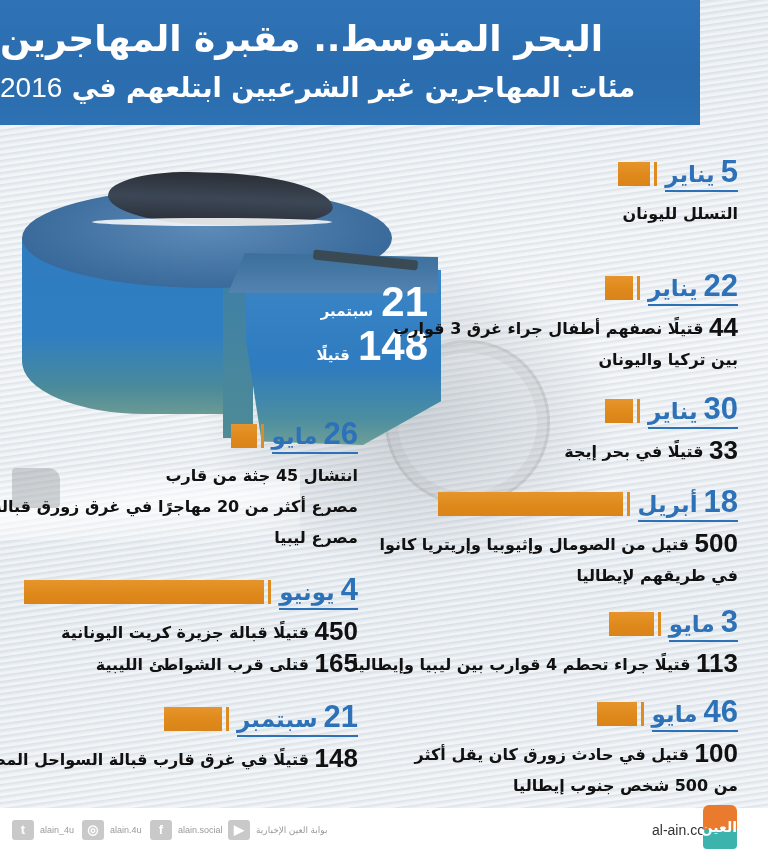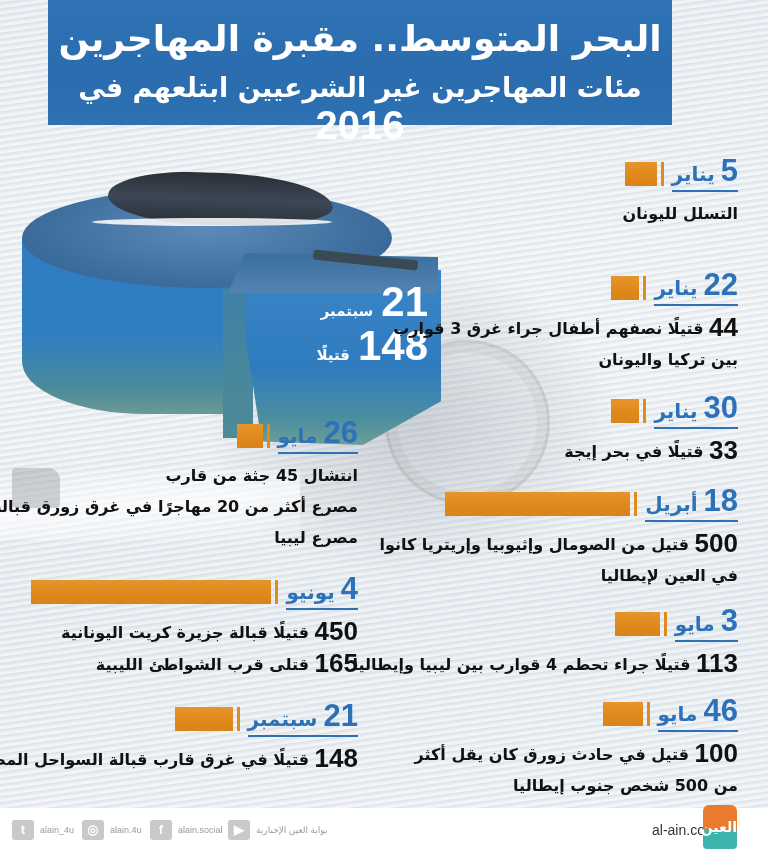--- a/index.html
+++ b/index.html
@@ -30,35 +30,35 @@
     position: absolute; left: 0; top: 470px; width: 300px; height: 70px;
     background: linear-gradient(175deg, rgba(255,255,255,0) 0%, rgba(255,255,255,0.7) 50%, rgba(255,255,255,0) 100%);
   }
   .bg-motor {
     position: absolute; left: 12px; top: 468px; width: 48px; height: 40px;
     background: rgba(130,135,140,0.35); border-radius: 4px 12px 4px 4px;
   }
 
   
   .header {
-    position: absolute; left: 0; top: 0; width: 624px; height: 125px;
+    position: absolute; left: 0; top: 0; width: 700px; height: 125px;
     background: linear-gradient(180deg, #2f73b6 0%, #2a6cae 60%, #2e72b4 100%);
-    text-align: center; color: #fff; margin-left: 48px;
+    text-align: left; color: #fff;
   }
   .header .title {
     position: absolute; left: 0; right: 0; top: 18px;
     font-size: 36px; font-weight: bold; letter-spacing: 0.5px;
     direction: rtl;
   }
   .header .subtitle {
     position: absolute; left: 0; right: 0; top: 72px;
     font-size: 27px; font-weight: bold;
     direction: rtl;
   }
-  .header .subtitle .year { font-family: "Liberation Sans", sans-serif; font-size: 40px; font-weight: bold; }
+  .header .subtitle .year { font-family: "Liberation Sans", sans-serif; font-size: 28px; font-weight: normal; }
 
   
   .pie-wrap { position: absolute; left: 18px; top: 168px; width: 410px; height: 220px; }
   .pie-top {
     position: absolute; left: 4px; top: 20px; width: 370px; height: 100px;
     border-radius: 50%;
     background: radial-gradient(ellipse at 50% 40%, #5d8bb8 0%, #3f6f9f 60%, #2d5f92 100%);
     clip-path: polygon(0 0, 100% 0, 100% 100%, 0 100%);
   }
   .pie-body {
@@ -103,21 +103,21 @@
 
   
   .event { position: absolute; direction: rtl; }
   .event .head { display: flex; align-items: flex-end; justify-content: flex-start; gap: 8px; height: 34px; }
   .event .date {
     color: #2d72b8; font-weight: bold; white-space: nowrap;
     border-bottom: 2px solid #2d72b8; padding-bottom: 1px; line-height: 30px;
     display: flex; align-items: baseline; gap: 6px;
   }
   .event .date .day { font-family: "Liberation Sans", sans-serif; font-size: 31px; font-weight: bold; }
-  .event .date .month { font-size: 20px; font-weight: bold; }
+  .event .date .month { font-size: 23px; font-weight: bold; }
   .event .bar-wrap { display: flex; align-items: center; height: 24px; margin-bottom: 6px; }
   .event .bar-tick { width: 3px; height: 24px; background: #e08b1e; margin-left: 4px; }
   .event .bar {
     height: 24px;
     background: linear-gradient(180deg, #e6952c 0%, #e08a1c 50%, #d98419 100%);
   }
   .event .desc { margin-top: 6px; font-size: 16px; font-weight: bold; color: #111; line-height: 31px; white-space: nowrap; }
   .event .num { font-family: "Liberation Sans", sans-serif; font-size: 26px; font-weight: bold; vertical-align: -2px; }
 
   
@@ -231,21 +231,21 @@
         <span class="day">18</span>
         <span class="month">أبريل</span>
       </div>
       <div class="bar-wrap">
           <div class="bar-tick"></div>
           <div class="bar" style="width:185px"></div>
         </div>
     </div>
     <div class="desc">
       <div><span class="num">500</span> <span>قتيل من الصومال وإثيوبيا وإريتريا كانوا</span></div>
-      <div><span>في العين لإيطاليا</span></div>
+      <div><span>في طريقهم لإيطاليا</span></div>
     </div>
   </div>
 
   <div class="event" style="right:30px; top:608px;">
     <div class="head">
       <div class="date">
         <span class="day">3</span>
         <span class="month">مايو</span>
       </div>
       <div class="bar-wrap">

